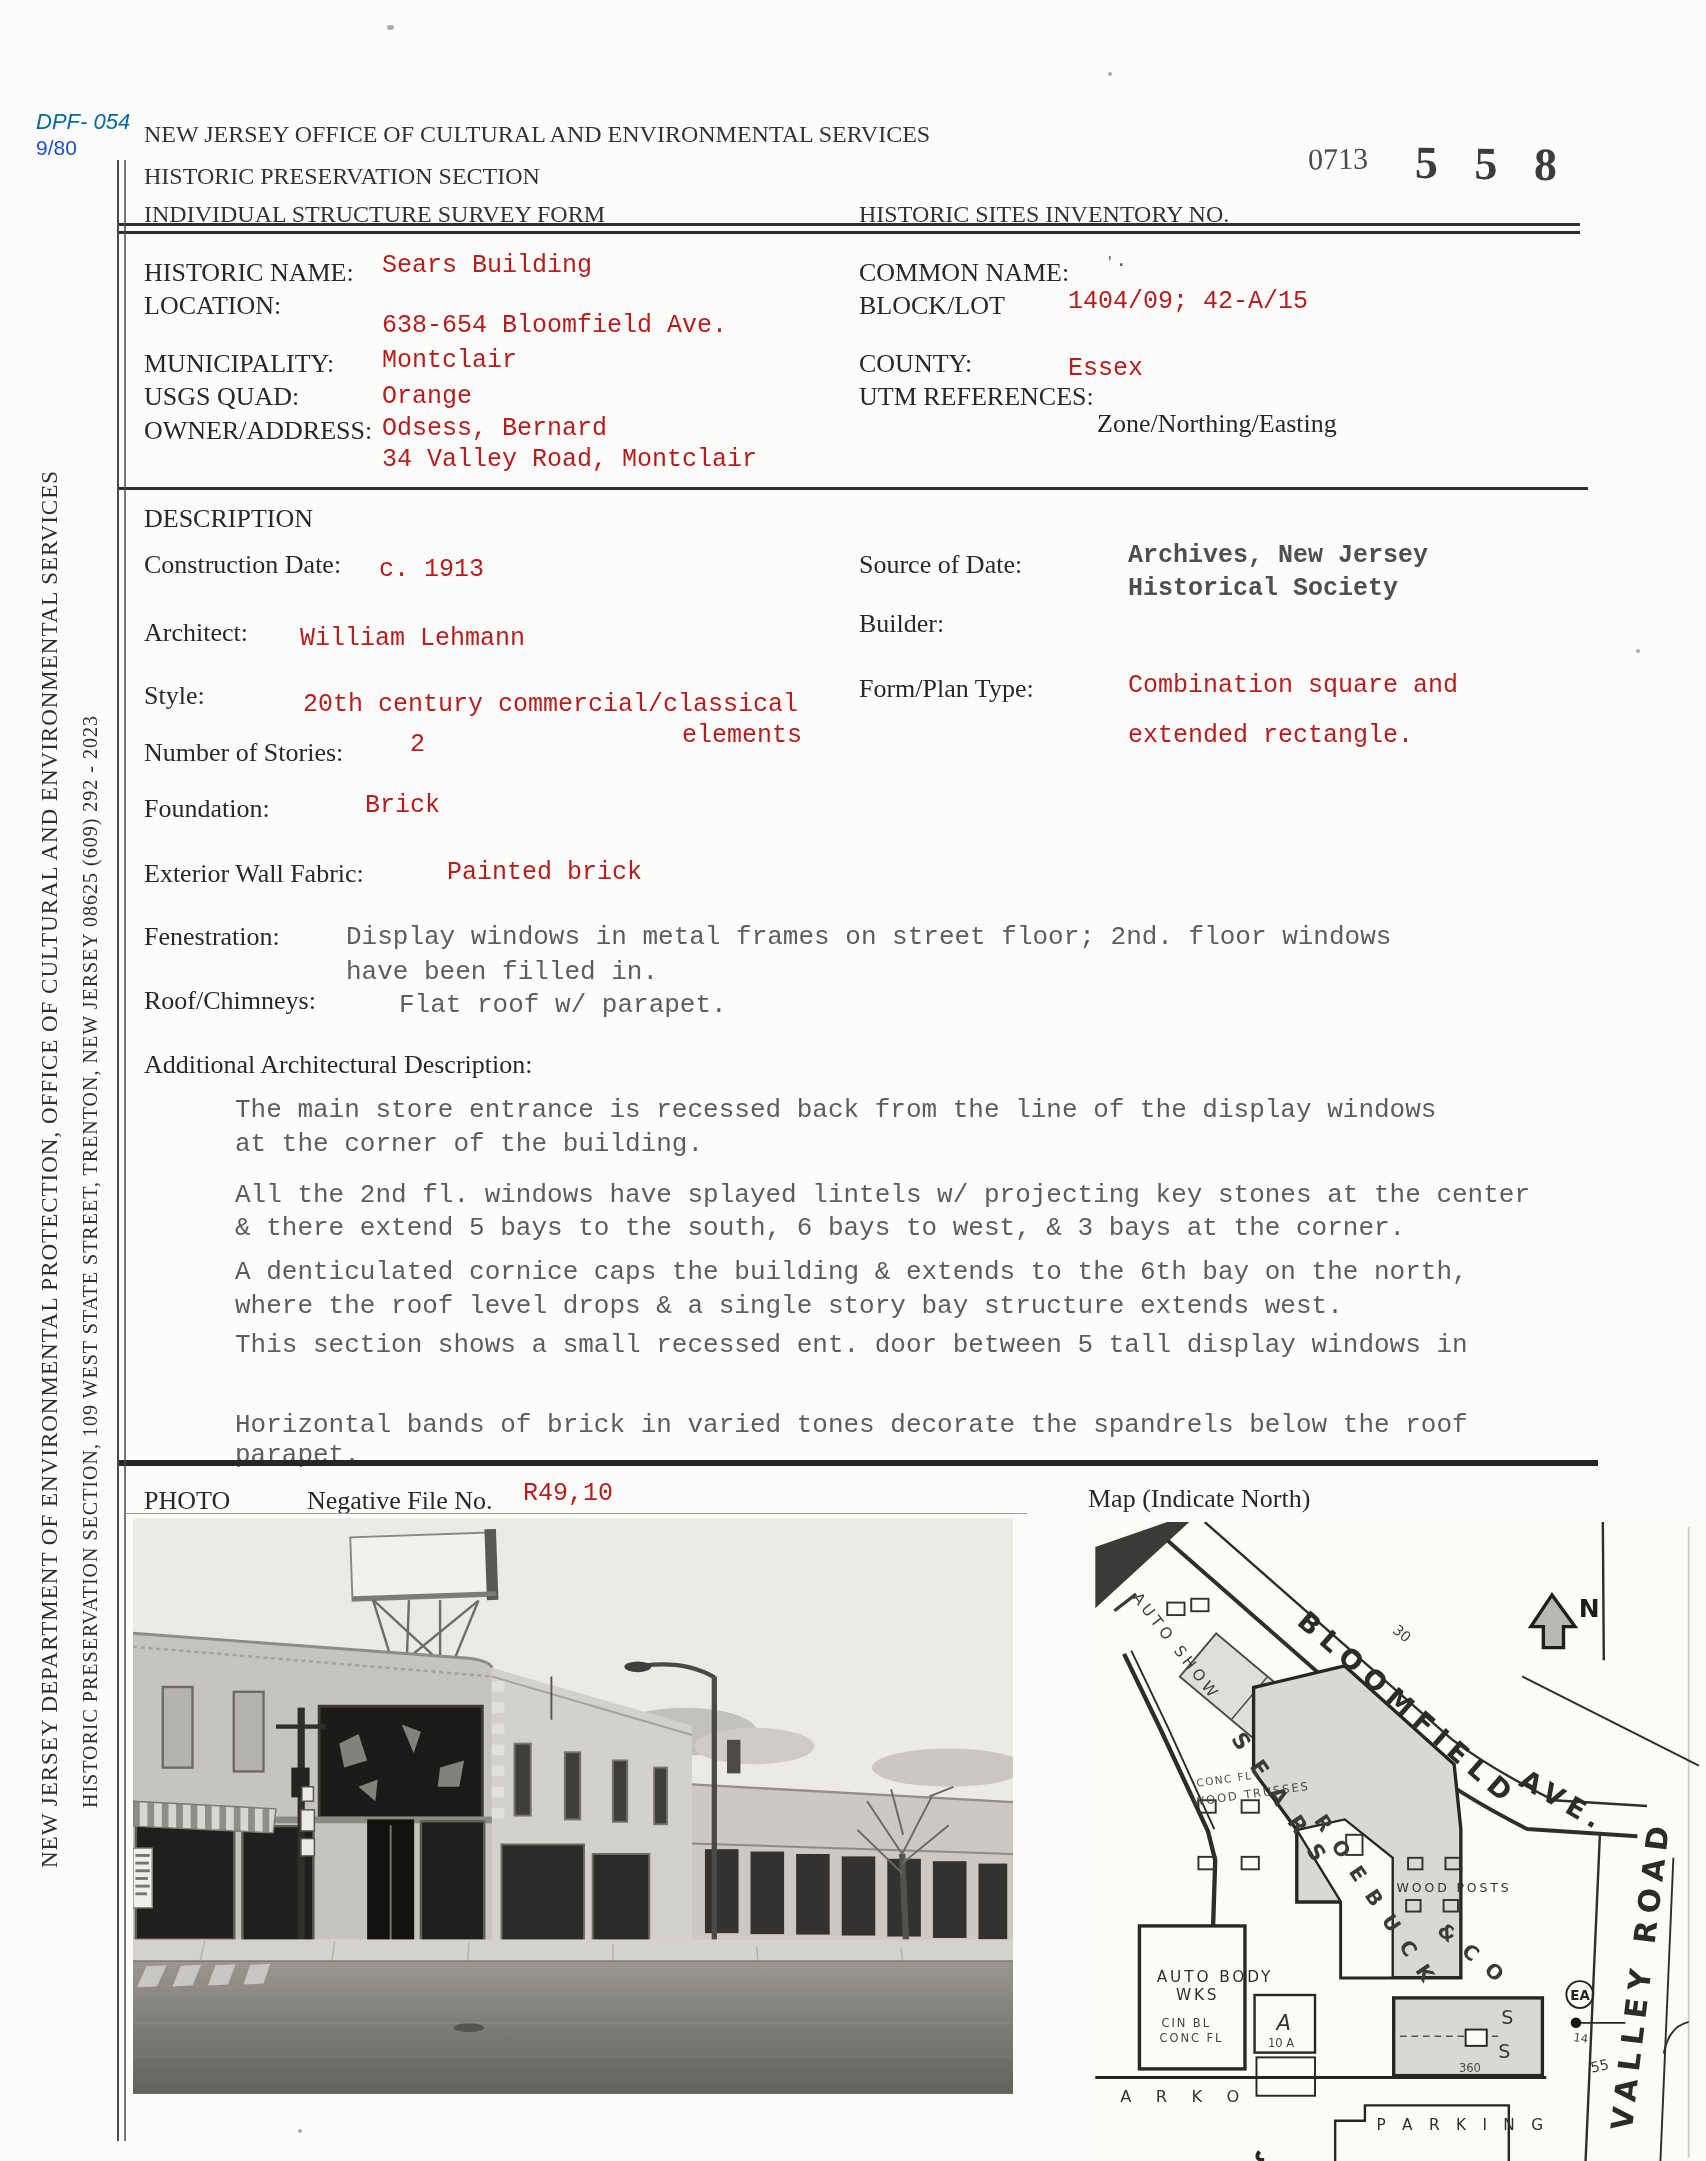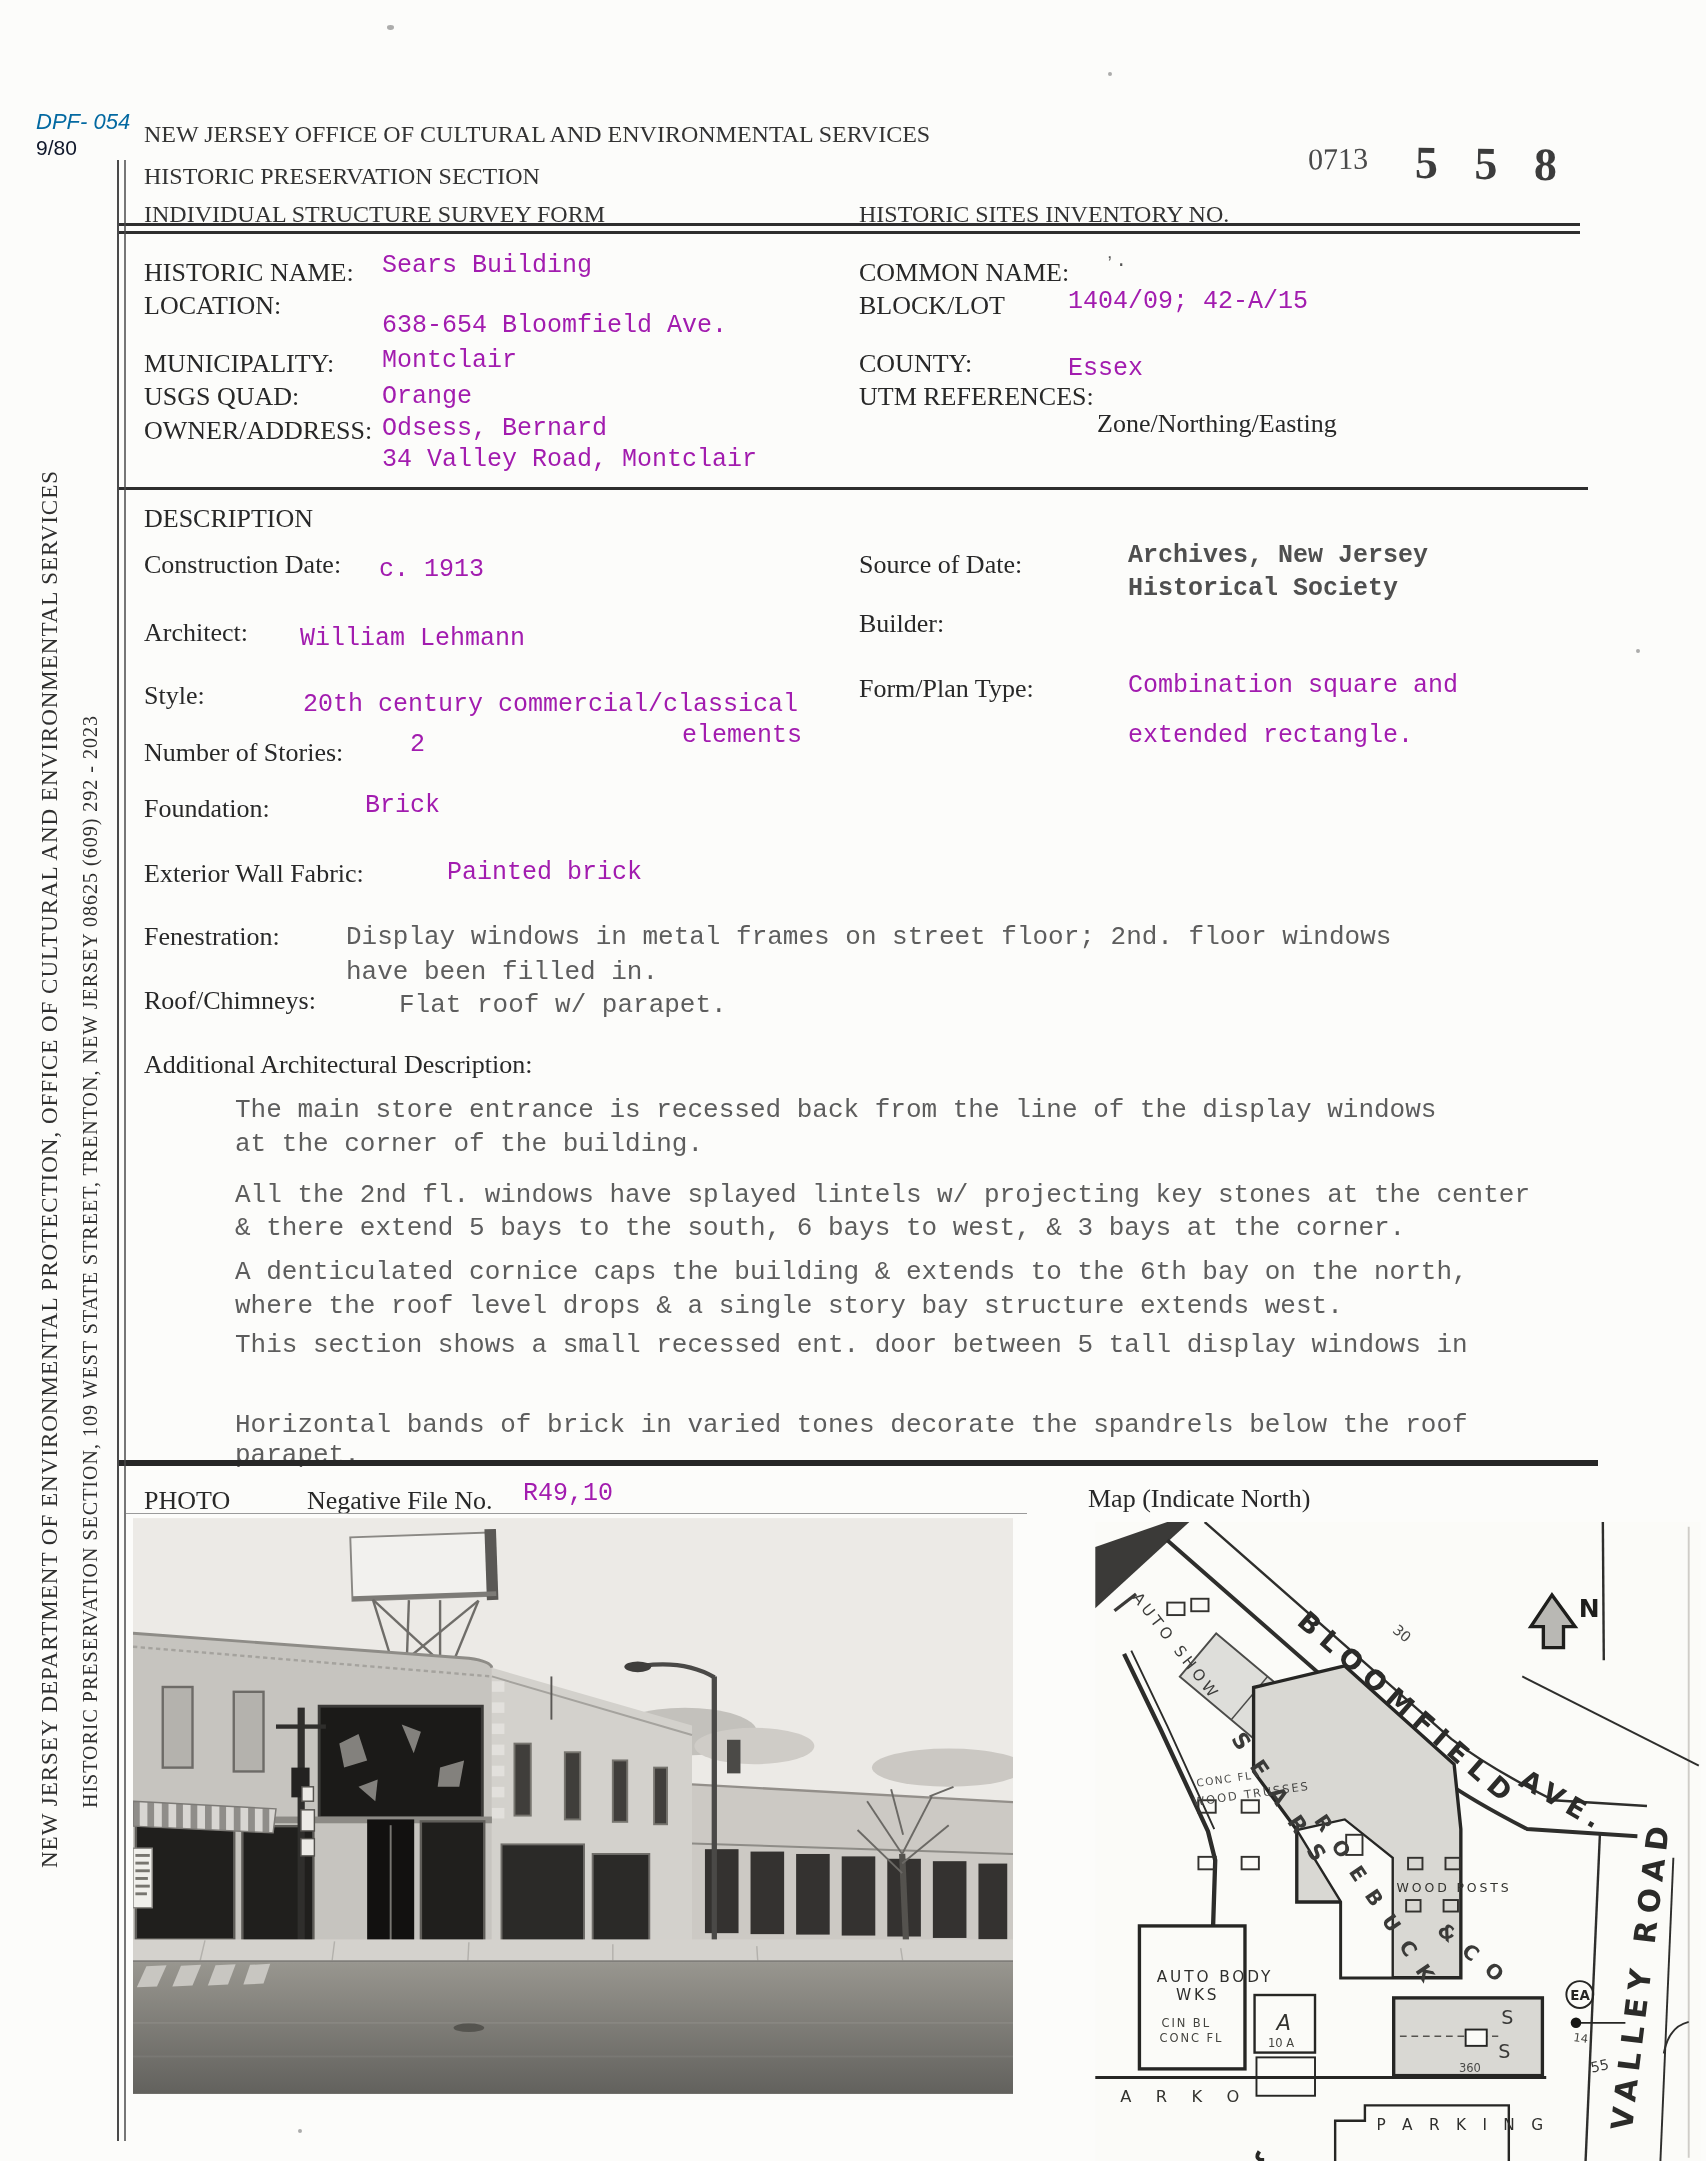--- a/index.html
+++ b/index.html
@@ -1,40 +1,40 @@
 <!DOCTYPE html>
 <html style="font-size:7.7px"><head>
 <meta charset="utf-8">
 <style>
   html,body{margin:0;padding:0;background:#e9e9e7;}
   .page{position:relative;width:1706px;height:2161px;background:#fcfcfa;overflow:hidden;
         font-family:"Liberation Serif",serif;color:#2b2b2b;}
   .abs{position:absolute;white-space:nowrap;}
   .hdr{font-size:24px;letter-spacing:0px;color:#333;}
   .lbl{font-size:26px;color:#282828;}
-  .typed{font-family:"Liberation Mono","DejaVu Sans Mono",monospace;font-size:25px;color:#a21caf;}
+  .typed{font-family:"Liberation Mono","DejaVu Sans Mono",monospace;font-size:25px;color:#b91c1c;}
   .typed-dk{font-family:"Liberation Mono","DejaVu Sans Mono",monospace;font-size:25px;color:#4f4f4f;font-weight:bold;}
   .bodytxt{font-family:"Liberation Mono","DejaVu Sans Mono",monospace;font-size:26px;color:#5d5d5d;}
   .sans{font-family:"Liberation Sans",sans-serif;}
   .hrule{position:absolute;background:#2e2e2e;}
   .vrule{position:absolute;background:#4a4a4a;}
   .sidebar{position:absolute;transform:rotate(-90deg);transform-origin:0 0;white-space:nowrap;
            color:#2f2f2f;}
   .stamp1{font-size:30px;color:#4a4a4a;transform:rotate(-1deg);}
   .stamp2{font-size:46px;font-weight:bold;color:#3c3c3c;letter-spacing:12.5px;transform:rotate(1deg);}
   .speck{position:absolute;background:#777;border-radius:50%;opacity:.6;}
   svg text{font-family:"DejaVu Sans",sans-serif;}
 </style>
 </head>
 <body>
 
 <div class="page">
 
   <div class="abs sans" style="left:36px;top:109px;font-size:22px;color:#0369a1;font-style:italic;">DPF- 054</div>
-  <div class="abs sans" style="left:36px;top:136px;font-size:21px;color:#0f172a;">9/80</div>
+  <div class="abs sans" style="left:36px;top:136px;font-size:21px;color:#1d4ed8;">9/80</div>
 
   <div class="abs hdr" style="left:144px;top:121px;">NEW JERSEY OFFICE OF CULTURAL AND ENVIRONMENTAL SERVICES</div>
   <div class="abs hdr" style="left:144px;top:163px;">HISTORIC PRESERVATION SECTION</div>
   <div class="abs hdr" style="left:144px;top:201px;">INDIVIDUAL STRUCTURE SURVEY FORM</div>
   <div class="abs hdr" style="left:859px;top:201px;">HISTORIC SITES INVENTORY NO.</div>
   <div class="abs stamp1" style="left:1308px;top:142px;">0713</div>
   <div class="abs stamp2" style="left:1415px;top:137px;">5 5 8</div>
 
   <div class="hrule" style="left:118px;top:223px;width:1462px;height:3.4px;"></div>
   <div class="hrule" style="left:118px;top:231px;width:1462px;height:2.9px;"></div>

